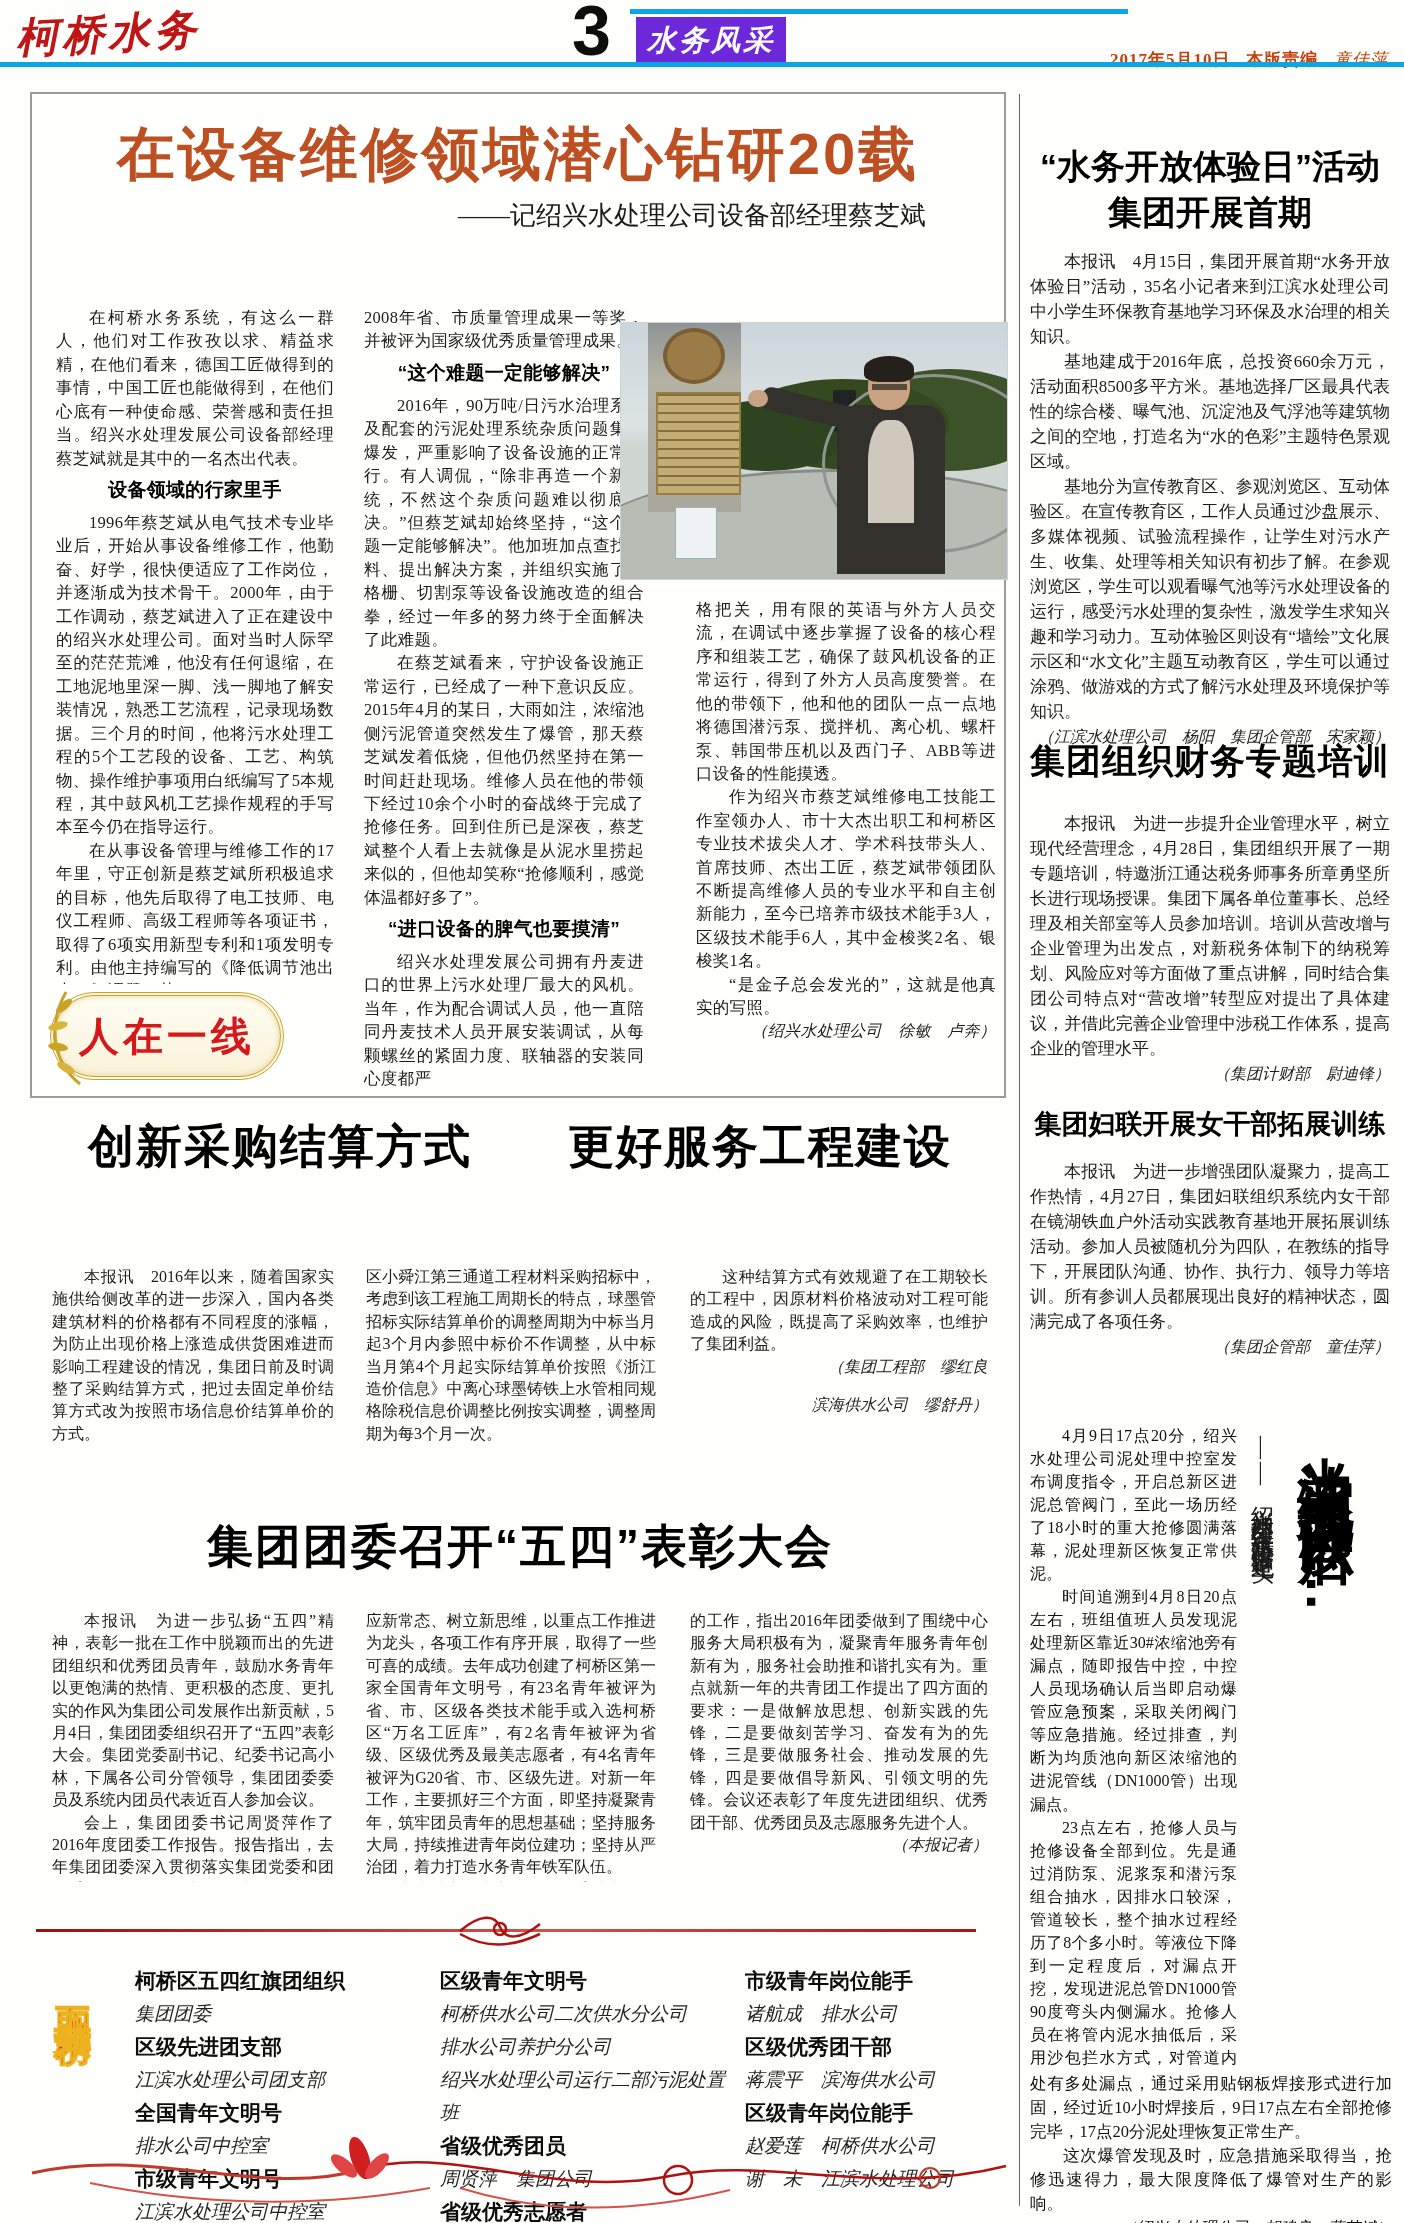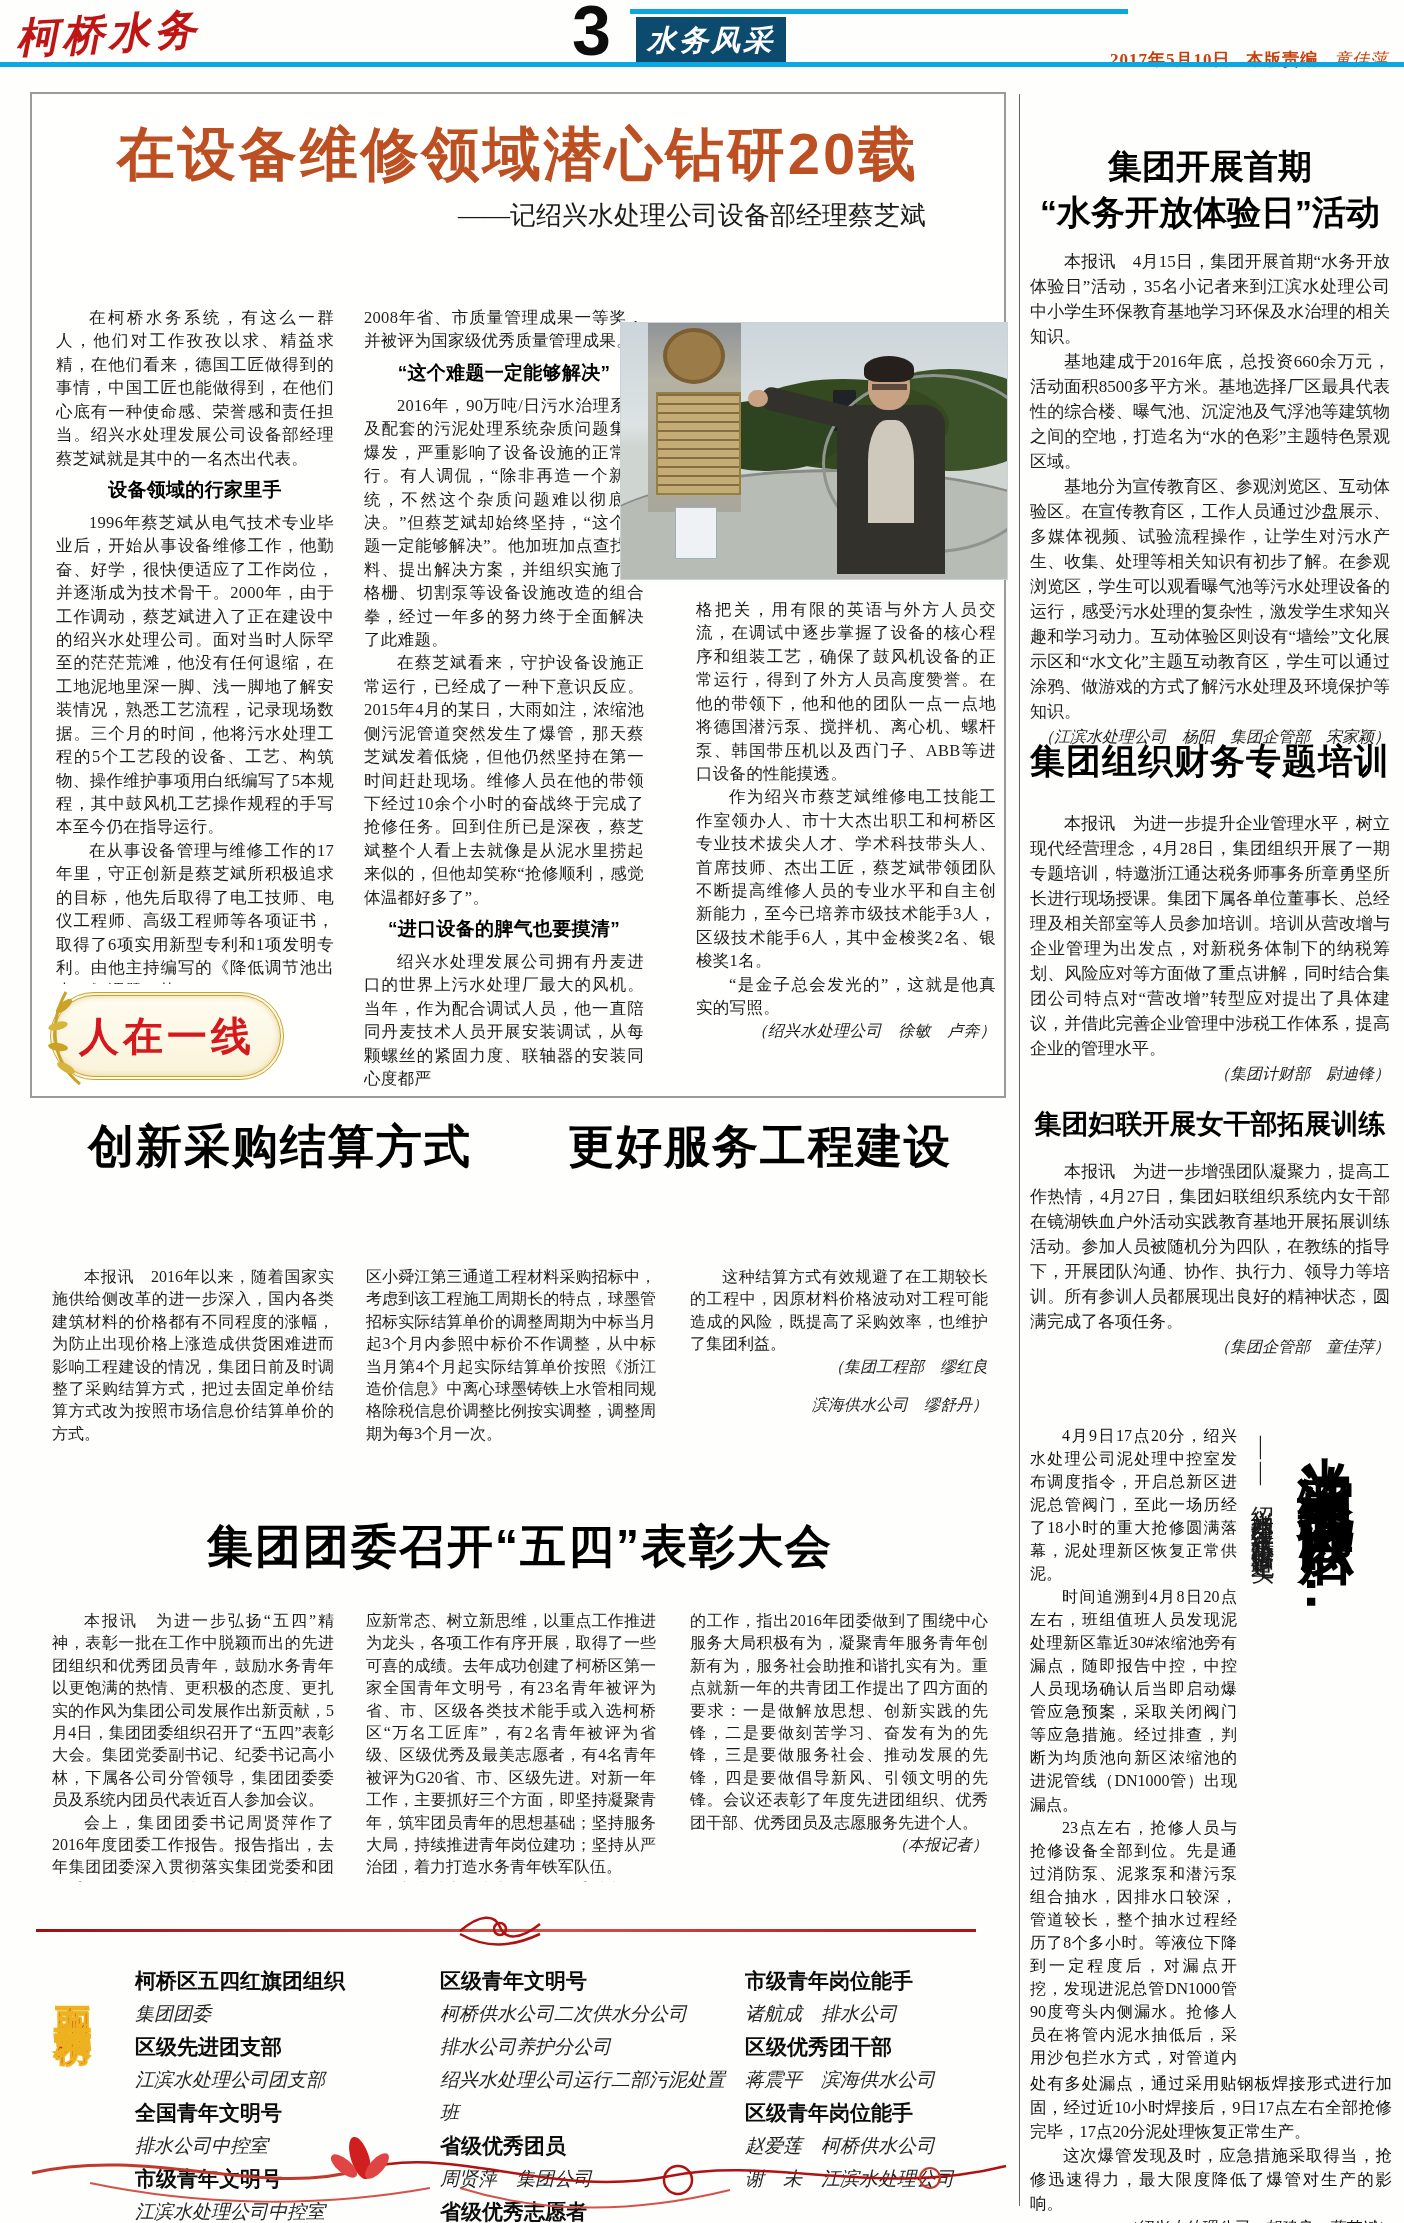--- a/index.html
+++ b/index.html
@@ -6,21 +6,21 @@
   html,body { background:#ffffff; }
   #canvas { position:relative; width:1404px; height:2223px; background:#fefefc; overflow:hidden;
             font-family:"Liberation Sans", sans-serif; color:#111; }
   .abs { position:absolute; }
 
   
   .masthead { left:16px; top:6px; font-family:"DejaVu Serif", serif; font-style:italic; font-weight:bold;
               font-size:42px; color:#c01515; transform:rotate(-3deg); letter-spacing:4px; }
   .topline1 { left:630px; top:9px; width:498px; height:5px; background:#0aa7e2; }
   .pagenum  { left:572px; top:-4px; font-size:70px; font-weight:bold; color:#0d0d0d; line-height:1; }
-  .secbadge { left:636px; top:17px; width:150px; height:46px; background:#0c4a6e; color:#fff; text-align:center;
+  .secbadge { left:636px; top:17px; width:150px; height:46px; background:#6d28d9; color:#fff; text-align:center;
               line-height:46px; font-size:29px; font-weight:bold; font-style:italic; font-family:"DejaVu Serif", serif;
               letter-spacing:3px; }
   .dateline { right:16px; top:48px; width:400px; text-align:right; font-family:"Liberation Serif", serif;
               font-size:17px; font-weight:bold; color:#c2410c; letter-spacing:1px; }
   .dateline .ed-name { font-weight:normal; font-style:italic; font-family:"DejaVu Serif", serif; }
   .cyanrule { left:0; top:62px; width:1404px; height:5px; background:#0aa7e2; }
   .vdivider { left:1019px; top:94px; width:1px; height:2112px; background:#666; }
 
   
   .leadbox { left:30px; top:92px; width:976px; height:1006px; border:2px solid #9b9b9b; background:#fffffe; }
@@ -264,22 +264,22 @@
     <path d="M60 55 C 180 80, 300 78, 400 60" fill="none" stroke="#d4524a" stroke-width="2"></path>
     <ellipse cx="330" cy="30" rx="9" ry="22" fill="#cf1f1f" transform="rotate(-18 330 30)"></ellipse>
     <ellipse cx="314" cy="38" rx="7" ry="16" fill="#e04545" transform="rotate(-50 314 38)"></ellipse>
     <ellipse cx="347" cy="38" rx="7" ry="16" fill="#e04545" transform="rotate(42 347 38)"></ellipse>
     <circle cx="648" cy="52" r="14" fill="none" stroke="#b01212" stroke-width="2.5"></circle>
     <circle cx="900" cy="50" r="10" fill="none" stroke="#c0392b" stroke-width="2"></circle>
     <path d="M430 60 C 520 88, 610 84, 700 62" fill="none" stroke="#d4524a" stroke-width="2"></path>
   </svg>
 
   <div class="abs rcol-title n1-title">
+    <div>“水务开放体验日”活动</div>
     <div>集团开展首期</div>
-    <div>“水务开放体验日”活动</div>
   </div>
   <div class="rbody n1-body">
     <p class="para">本报讯　4月15日，集团开展首期“水务开放体验日”活动，35名小记者来到江滨水处理公司中小学生环保教育基地学习环保及水治理的相关知识。</p>
     <p class="para">基地建成于2016年底，总投资660余万元，活动面积8500多平方米。基地选择厂区最具代表性的综合楼、曝气池、沉淀池及气浮池等建筑物之间的空地，打造名为“水的色彩”主题特色景观区域。</p>
     <p class="para">基地分为宣传教育区、参观浏览区、互动体验区。在宣传教育区，工作人员通过沙盘展示、多媒体视频、试验流程操作，让学生对污水产生、收集、处理等相关知识有初步了解。在参观浏览区，学生可以观看曝气池等污水处理设备的运行，感受污水处理的复杂性，激发学生求知兴趣和学习动力。互动体验区则设有“墙绘”文化展示区和“水文化”主题互动教育区，学生可以通过涂鸦、做游戏的方式了解污水处理及环境保护等知识。</p>
     <div class="artsig">（江滨水处理公司　杨阳　集团企管部　宋家颖）</div>
   </div>
 
   <div class="abs rcol-title n2-title">集团组织财务专题培训</div>
   <div class="rbody n2-body">

